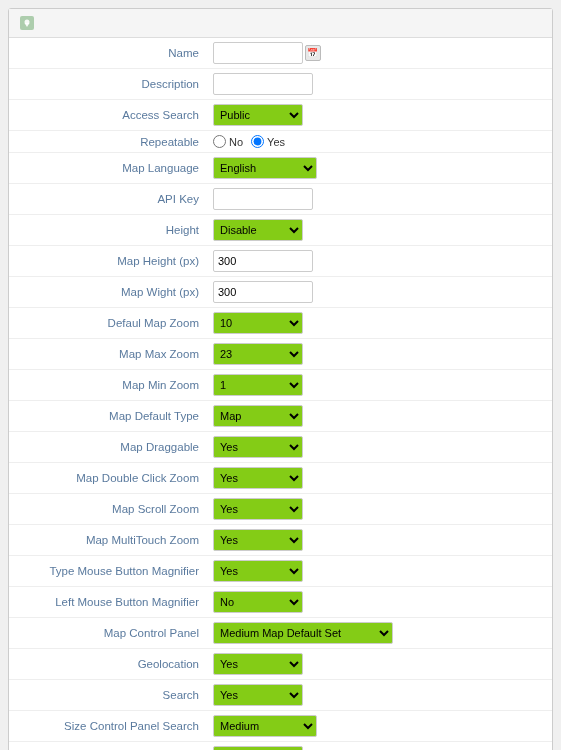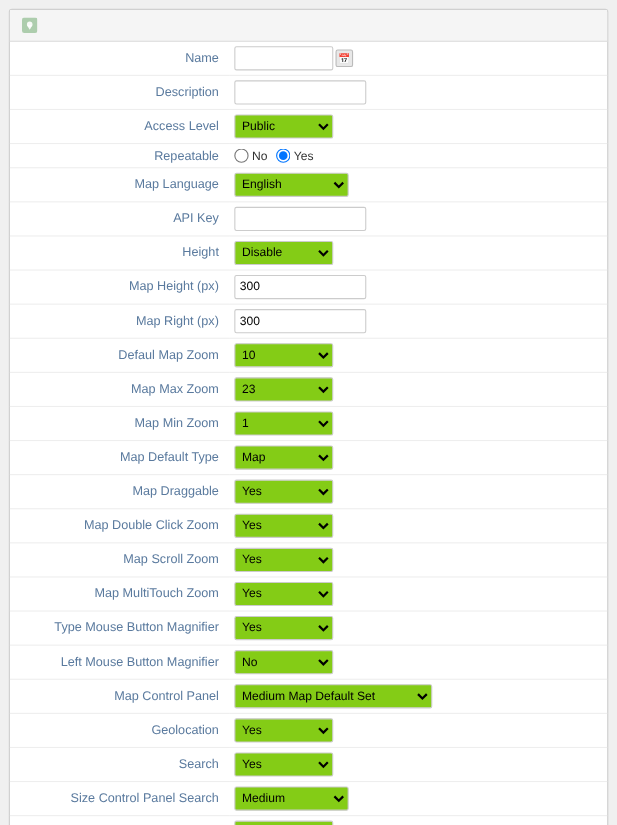--- a/index.html
+++ b/index.html
@@ -57,21 +57,21 @@
       padding-right: 10px;
     }
     .form-table td.field {
       padding-left: 4px;
     }
     input[type="text"] {
       border: 1px solid #ccc;
       padding: 2px 4px;
       font-size: 11px;
       height: 22px;
-      width: 120px;
+      width: 100px;
       background: #fff;
       border-radius: 2px;
     }
     select {
       border: 1px solid #ccc;
       padding: 2px 2px;
       font-size: 11px;
       height: 22px;
       background: #84cc16;
       border-radius: 2px;
@@ -137,21 +137,21 @@
               <input type="text" style="">
               <span class="calendar-icon" style="font-size: 9px;">📅</span>
             </div>
           </td>
         </tr>
         <tr>
           <td class="label">Description</td>
           <td class="field"><input type="text" style=""></td>
         </tr>
         <tr>
-          <td class="label">Access Level</td>
+          <td class="label">Access Search</td>
           <td class="field"><select class="narrow"><option value="Public">Public</option><option value="Private">Private</option><option value="Restricted">Restricted</option></select></td>
         </tr>
         <tr>
           <td class="label">Repeatable</td>
           <td class="field">
             <div class="radio-group">
               <label><input type="radio" name="repeatable" value="No" style="">No</label>
               <label><input type="radio" name="repeatable" value="Yes" checked="" style="">Yes</label>
             </div>
           </td>
@@ -166,21 +166,21 @@
         </tr>
         <tr>
           <td class="label">Height</td>
           <td class="field"><select class="narrow"><option value="Disable">Disable</option><option value="Enable">Enable</option></select></td>
         </tr>
         <tr>
           <td class="label">Map Height (px)</td>
           <td class="field"><input type="text" value="300" style=""></td>
         </tr>
         <tr>
-          <td class="label">Map Right (px)</td>
+          <td class="label">Map Wight (px)</td>
           <td class="field"><input type="text" value="300" style=""></td>
         </tr>
         <tr>
           <td class="label">Defaul Map Zoom</td>
           <td class="field"><select class="narrow"><option value="1">1</option><option value="2">2</option><option value="3">3</option><option value="4">4</option><option value="5">5</option><option value="6">6</option><option value="7">7</option><option value="8">8</option><option value="9">9</option><option value="10" selected="">10</option><option value="11">11</option><option value="12">12</option><option value="13">13</option><option value="14">14</option><option value="15">15</option><option value="16">16</option><option value="17">17</option><option value="18">18</option><option value="19">19</option><option value="20">20</option><option value="21">21</option><option value="22">22</option><option value="23">23</option></select></td>
         </tr>
         <tr>
           <td class="label">Map Max Zoom</td>
           <td class="field"><select class="narrow"><option value="1">1</option><option value="2">2</option><option value="3">3</option><option value="4">4</option><option value="5">5</option><option value="6">6</option><option value="7">7</option><option value="8">8</option><option value="9">9</option><option value="10">10</option><option value="11">11</option><option value="12">12</option><option value="13">13</option><option value="14">14</option><option value="15">15</option><option value="16">16</option><option value="17">17</option><option value="18">18</option><option value="19">19</option><option value="20">20</option><option value="21">21</option><option value="22">22</option><option value="23" selected="">23</option></select></td>
         </tr>

